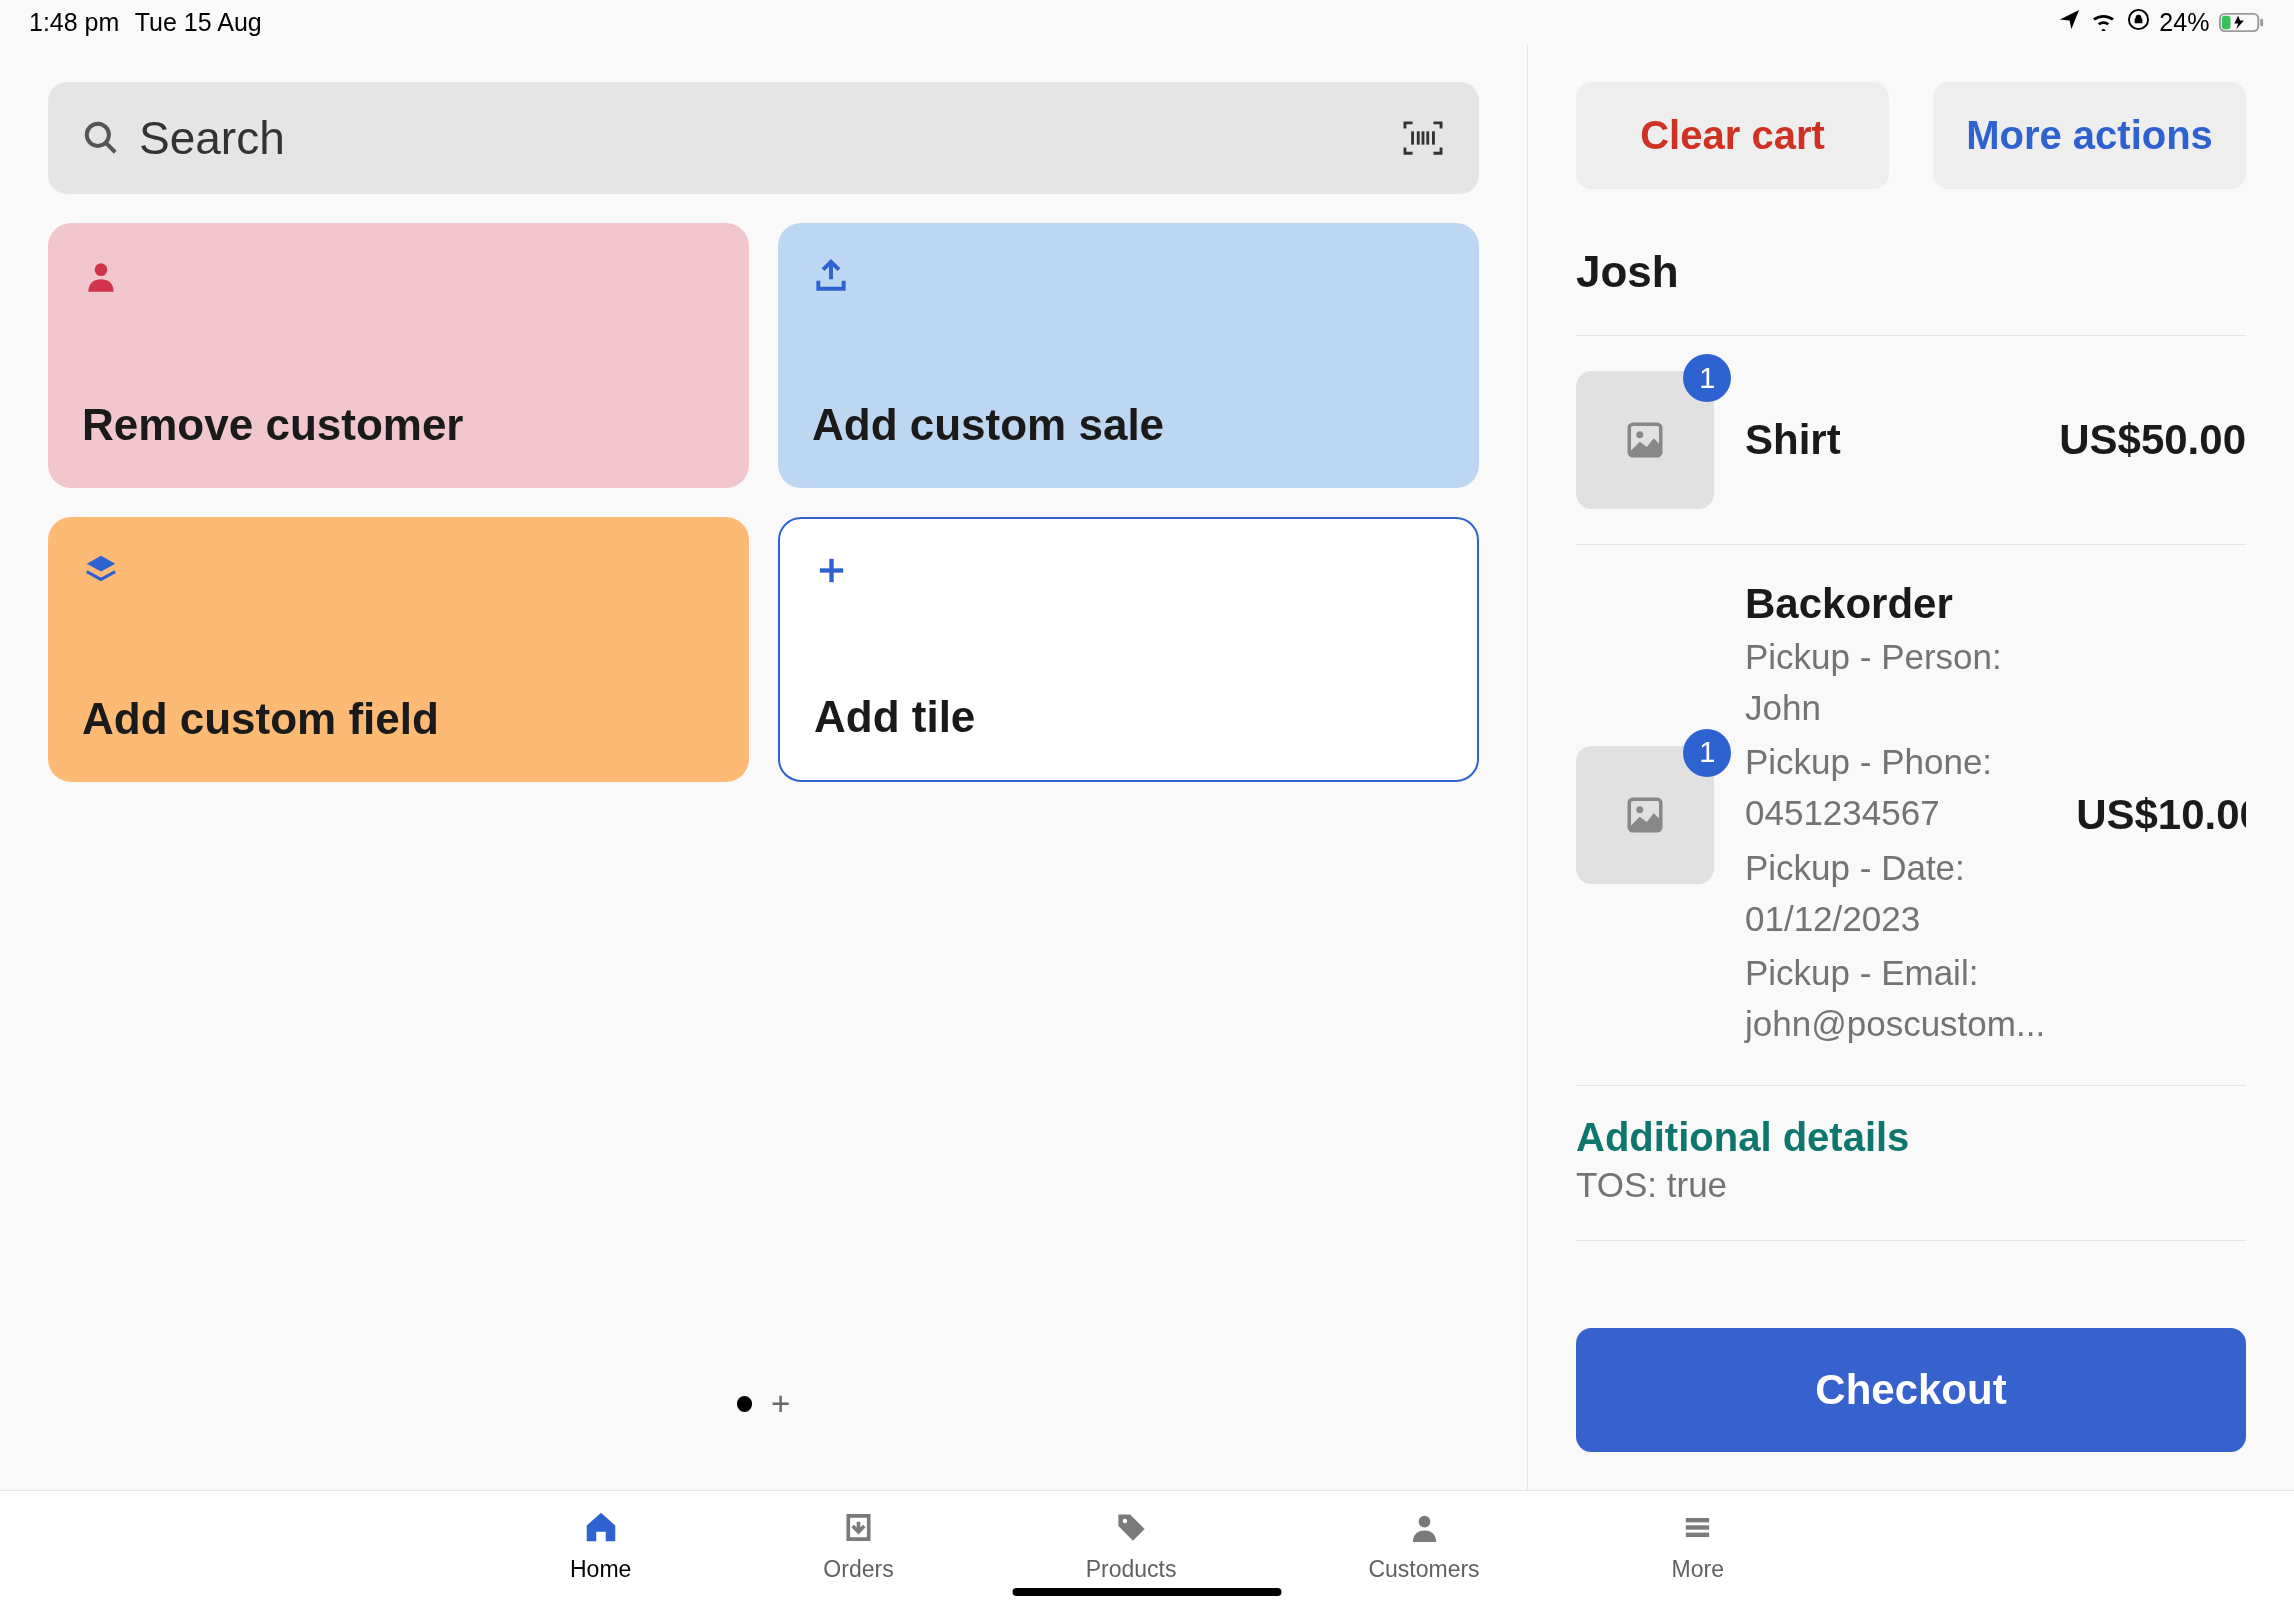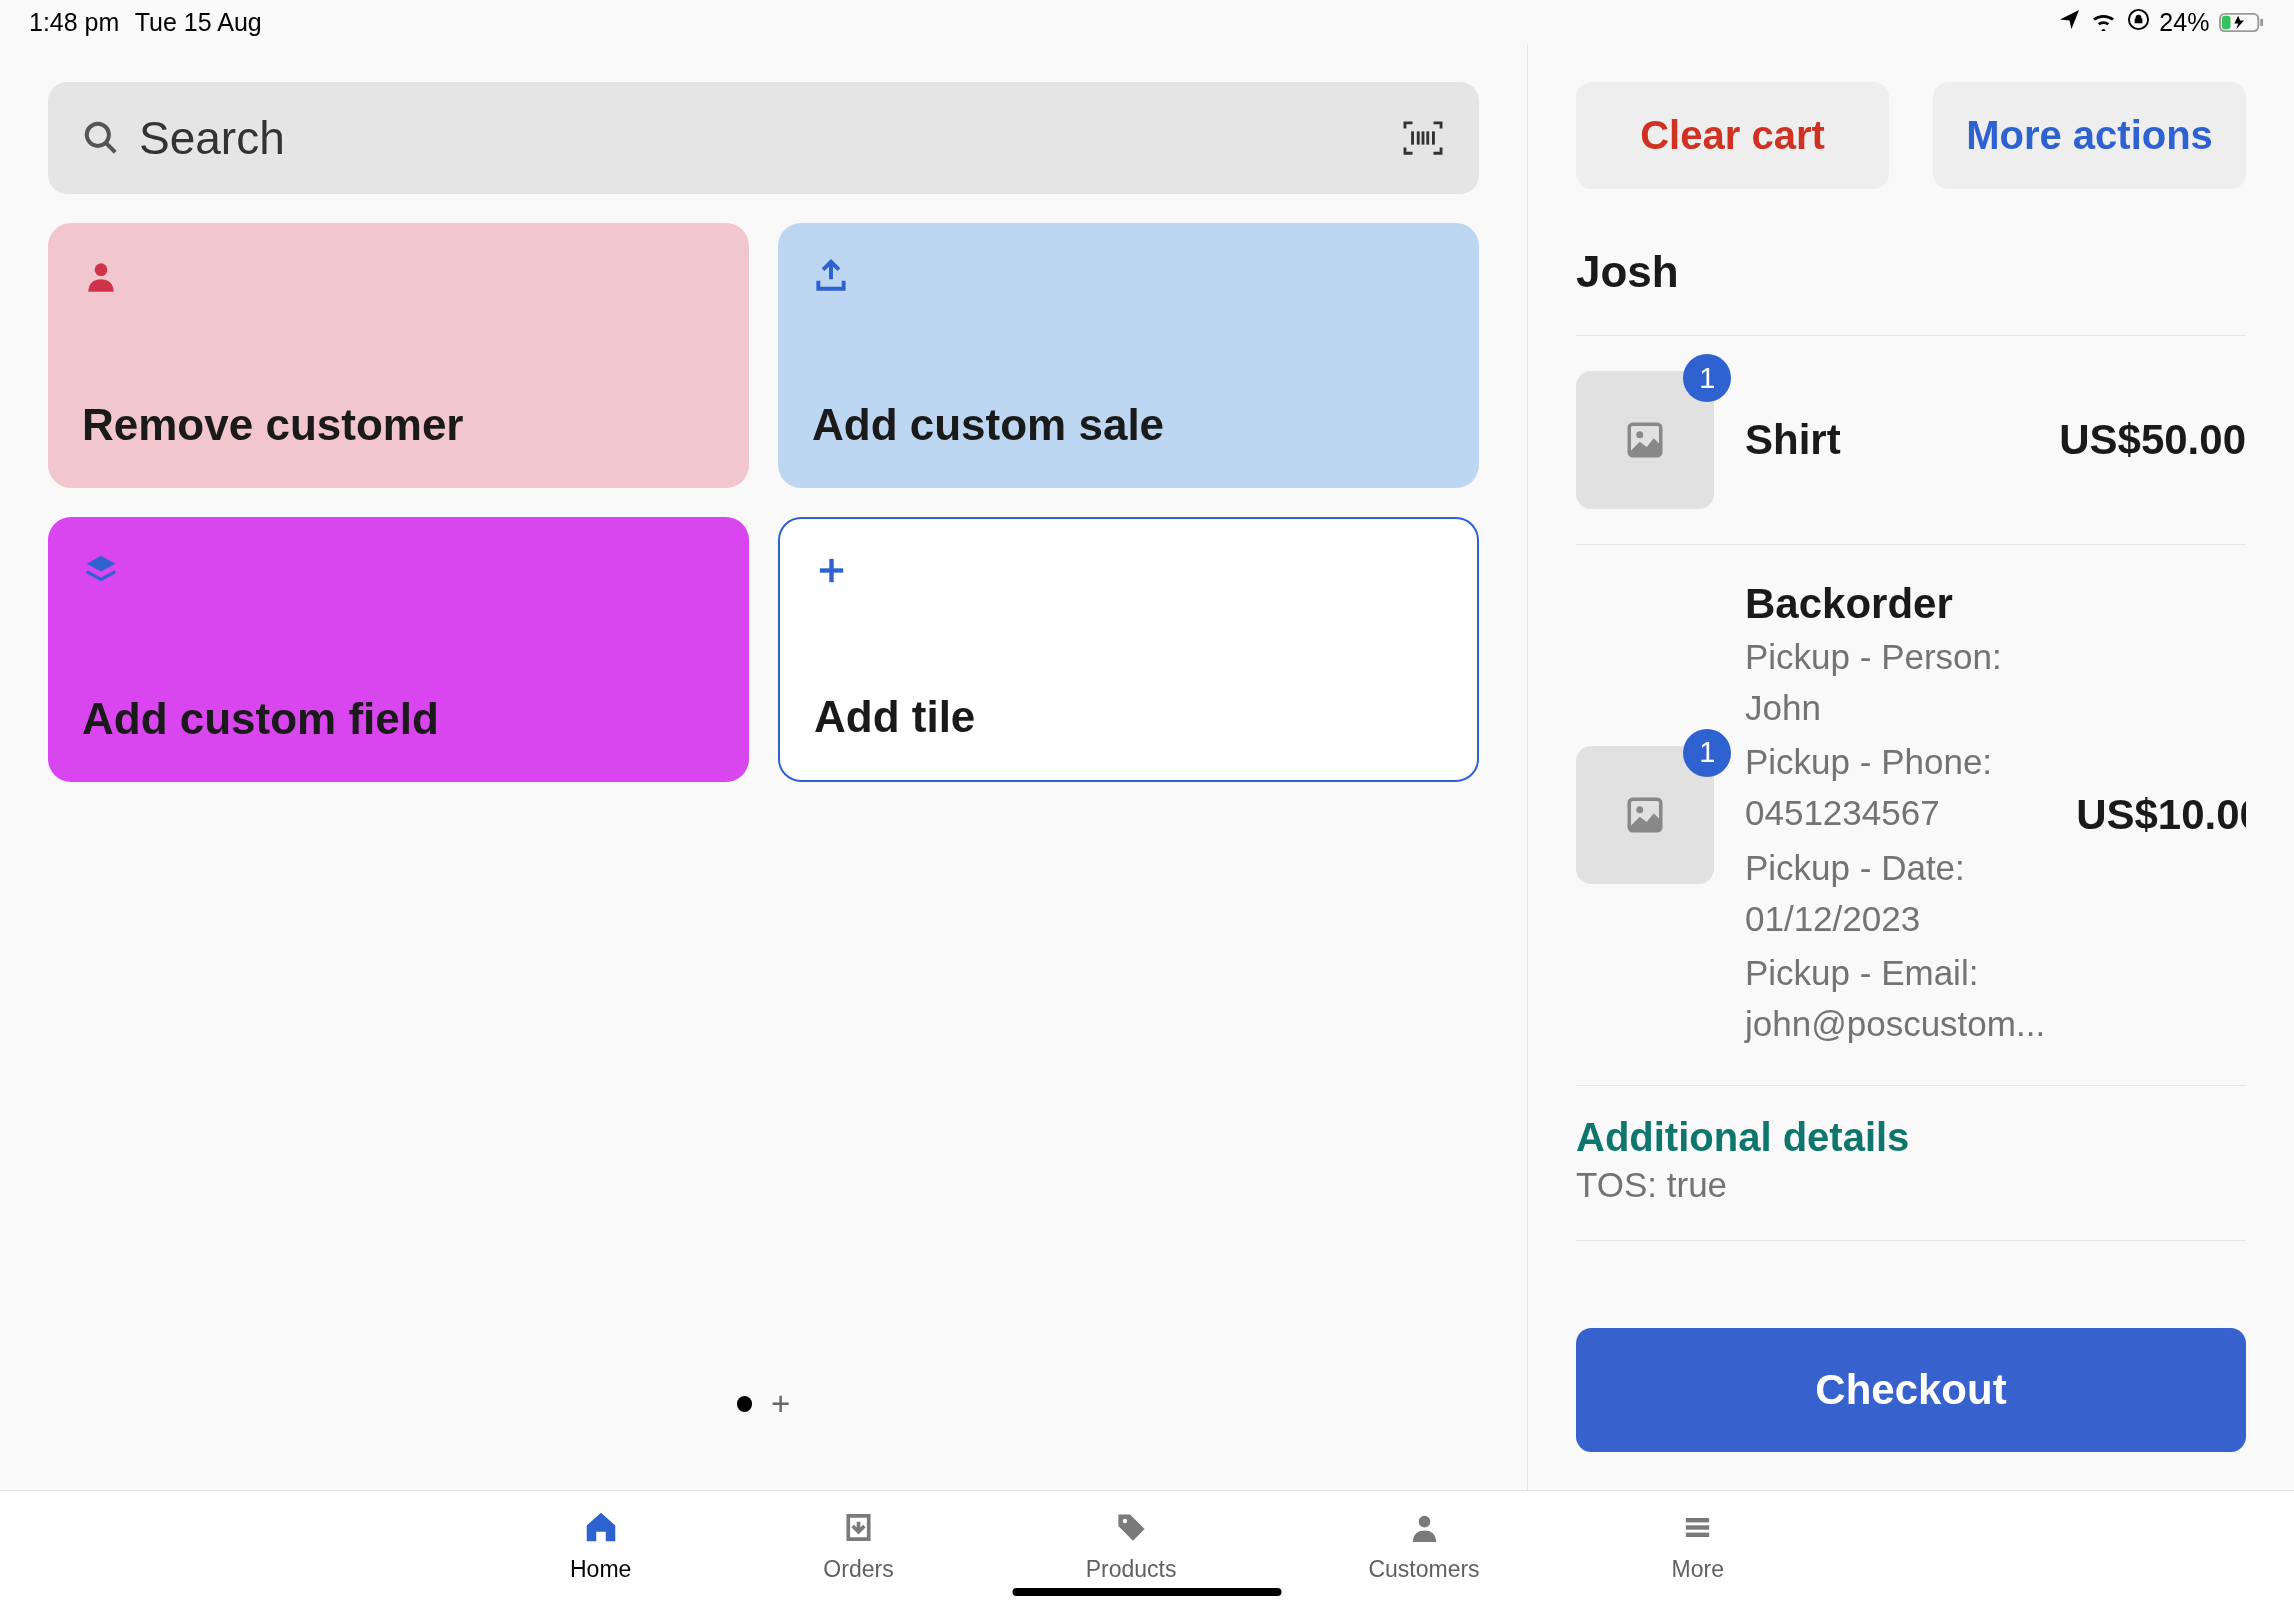--- a/index.html
+++ b/index.html
@@ -95,21 +95,21 @@
       flex-direction: column;
       justify-content: space-between;
     }
     .tile-pink {
       background: #f1c6cd;
     }
     .tile-blue {
       background: #bdd6f1;
     }
     .tile-yellow {
-      background: #d946ef;
+      background: #fdba74;
     }
     .tile-outline {
       background: #fff;
       border: 2.9px solid #2f62d1;
     }
     .tile-icon {
       height: 46px;
     }
     .tile-label {
       font-size: 44px;

